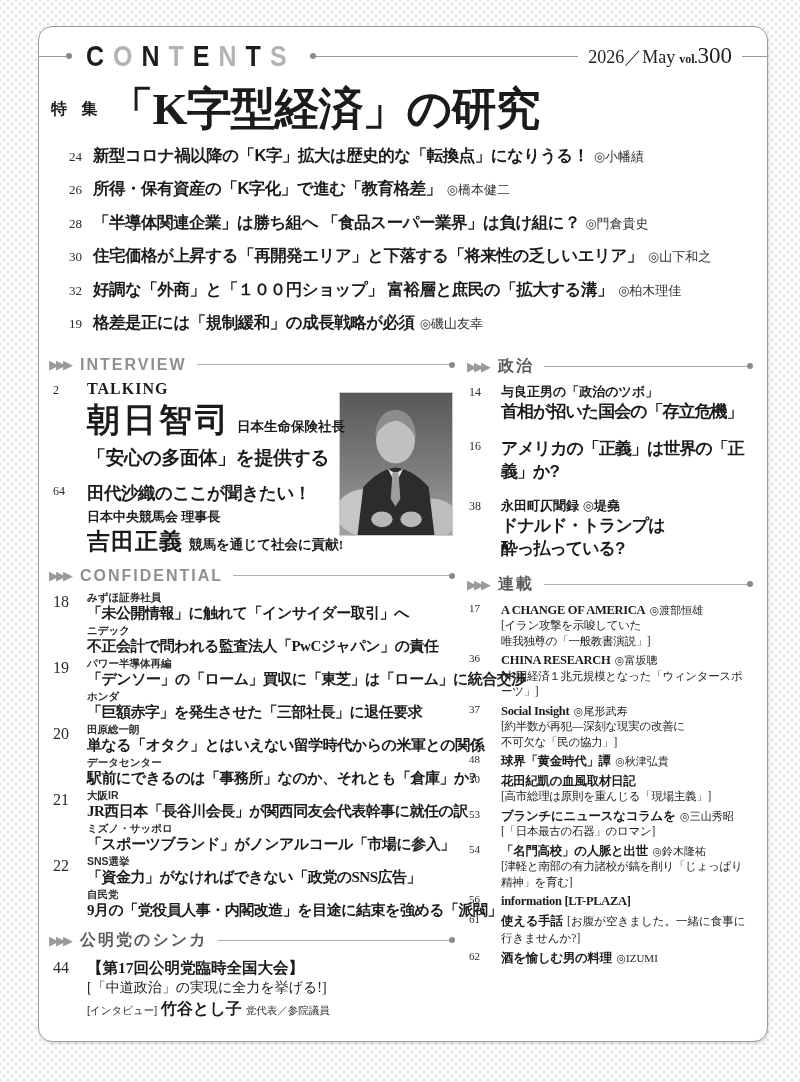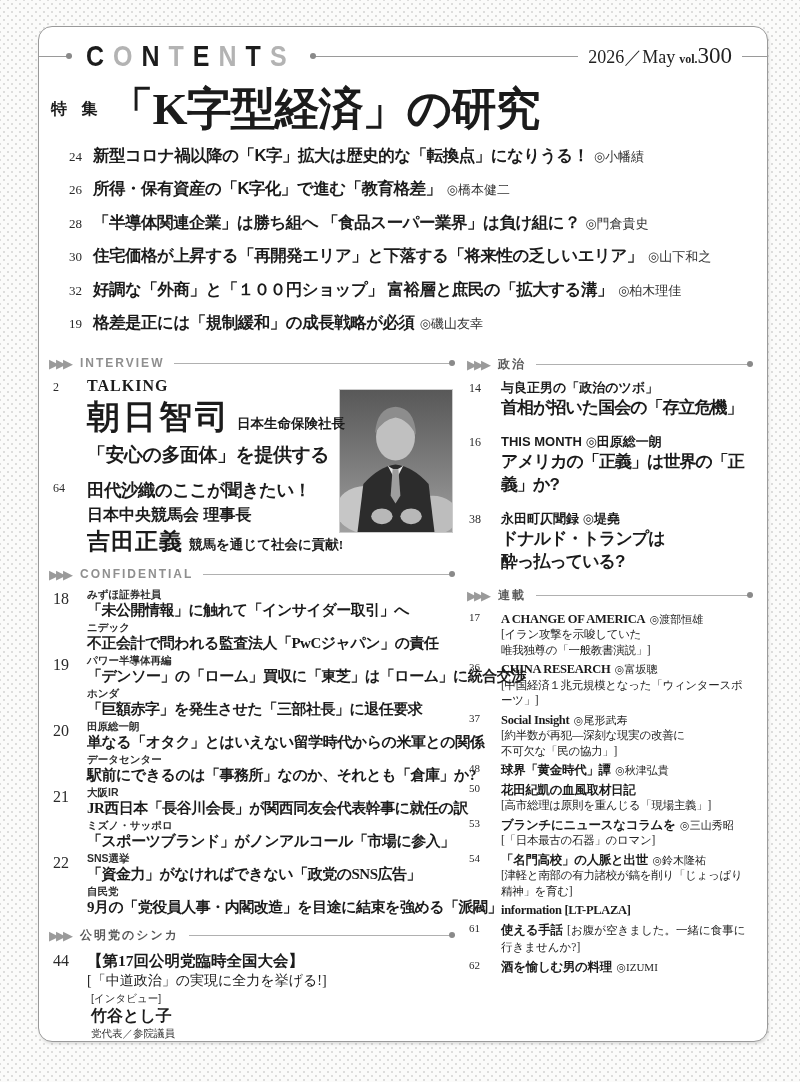--- a/index.html
+++ b/index.html
@@ -39,55 +39,55 @@
   .feature-label{font-size:16px;font-weight:700;letter-spacing:5px;margin-right:6px;white-space:nowrap;}
   .feature-title{font-family:"Liberation Serif","DejaVu Serif",serif;font-weight:700;font-size:45px;letter-spacing:-1px;line-height:1.1;white-space:nowrap;}
   .feature-list{margin:10px 0 0 20px;}
   .f-row{display:flex;align-items:baseline;margin-bottom:11.5px;}
   .f-page{font-family:"Liberation Serif","DejaVu Serif",serif;font-size:13px;width:24px;flex:none;color:#2a2a2a;}
   .f-title{font-weight:700;font-size:16.5px;letter-spacing:-0.5px;white-space:nowrap;}
   .f-author{font-size:13px;color:#333;margin-left:5px;white-space:nowrap;}
   
   .sec-head{display:flex;align-items:center;margin:10px 0 6px 0;}
   .sec-arrow{font-size:13px;letter-spacing:-3px;color:#9a9a9a;margin-right:10px;flex:none;}
-  .sec-label{font-weight:700;font-size:12px;letter-spacing:2px;margin-right:10px;white-space:nowrap;}
+  .sec-label{font-weight:700;font-size:16px;letter-spacing:2px;margin-right:10px;white-space:nowrap;}
   .sec-label.latin{color:#8f8f8f;}
   .sec-label.jp{color:#5a5a5a;}
   .sec-head .rule{flex:1;background:#b0b0b0;}
   
   .columns{display:flex;gap:12px;margin-top:2px;}
   .col-left{width:406px;flex:none;}
   .col-right{flex:1;min-width:0;}
   .ml{white-space:pre-line;}
   
   .interview-wrap{position:relative;min-height:168px;}
   .iv-photo{position:absolute;right:2px;top:12px;width:112px;height:142px;border:1px solid #ccc;}
   .iv-item{position:relative;padding-left:38px;}
   .iv-page{position:absolute;left:4px;top:3px;font-family:"Liberation Serif","DejaVu Serif",serif;font-size:12px;color:#2a2a2a;}
   .iv-kicker{font-family:"Liberation Serif","DejaVu Serif",serif;font-size:16px;font-weight:700;letter-spacing:1px;}
   .iv-name-row{display:flex;align-items:baseline;text-align:center;}
   .iv-name{font-family:"Liberation Serif","DejaVu Serif",serif;font-weight:700;font-size:33px;letter-spacing:3px;}
   .iv-name-title{font-size:13.5px;font-weight:700;margin-left:6px;}
   .iv-sub{font-size:19px;font-weight:700;margin-top:2px;letter-spacing:-0.5px;}
   .iv2{margin-top:10px;}
   .iv2-title{font-size:17.5px;font-weight:700;letter-spacing:-0.5px;}
-  .iv2-org{font-size:16px;font-weight:700;margin-top:3px;}
+  .iv2-org{font-size:13px;font-weight:700;margin-top:3px;}
   .iv2-name-row{display:flex;align-items:baseline;}
   .iv2-name{font-size:23px;font-weight:700;letter-spacing:1px;}
   .iv2-sub{font-family:"Liberation Serif","DejaVu Serif",serif;font-weight:700;font-size:13.5px;margin-left:6px;}
   
   .c-item{position:relative;padding-left:38px;margin-bottom:1px;}
   .c-page{position:absolute;left:4px;top:2px;font-family:"Liberation Serif","DejaVu Serif",serif;font-size:16px;color:#2a2a2a;}
   .c-kicker{font-size:10.5px;font-weight:700;line-height:13px;color:#2e2e2e;}
   .c-title{font-family:"Liberation Serif","DejaVu Serif",serif;font-weight:700;font-size:15px;line-height:19px;letter-spacing:-0.5px;white-space:nowrap;}
   
   .k-item{position:relative;padding-left:38px;margin-top:2px;}
   .k-line1{font-family:"Liberation Serif","DejaVu Serif",serif;font-weight:700;font-size:15.5px;line-height:21px;}
   .k-line2{font-family:"Liberation Serif","DejaVu Serif",serif;font-size:14px;line-height:20px;}
-  .k-line3{display:flex;align-items:baseline;margin-top:1px;flex-direction:column;}
+  .k-line3{display:flex;align-items:baseline;margin-top:1px;}
   .k-ilabel{font-size:10.5px;color:#2e2e2e;}
   .k-iname{font-size:16px;font-weight:700;margin-left:4px;}
   .k-irole{font-size:10.5px;color:#2e2e2e;margin-left:4px;}
   
   .p-item{position:relative;padding-left:34px;margin-bottom:14px;}
   .p-page{position:absolute;left:2px;top:2px;font-family:"Liberation Serif","DejaVu Serif",serif;font-size:12px;color:#2a2a2a;}
   .p-kicker{font-size:13px;font-weight:700;line-height:17px;}
   .p-title{font-size:17px;font-weight:700;line-height:23px;letter-spacing:-1px;}
   
   .ser-item{position:relative;padding-left:34px;margin-bottom:2px;}
@@ -295,21 +295,20 @@
           </div>
       </div>
       <div>
         <div class="p-item">
             <span class="p-page">14</span>
             <div class="p-kicker">与良正男の「政治のツボ」</div>
             <div class="p-title ml">首相が招いた国会の「存立危機」</div>
           </div>
         <div class="p-item">
             <span class="p-page">16</span>
-            <div class="p-kicker">THIS MONTH ◎田原総一朗</div>
             <div class="p-title ml">アメリカの「正義」は世界の「正義」か?</div>
           </div>
         <div class="p-item">
             <span class="p-page">38</span>
             <div class="p-kicker">永田町仄聞録 ◎堤堯</div>
             <div class="p-title ml">ドナルド・トランプは
 酔っ払っている?</div>
           </div>
       </div>
 

